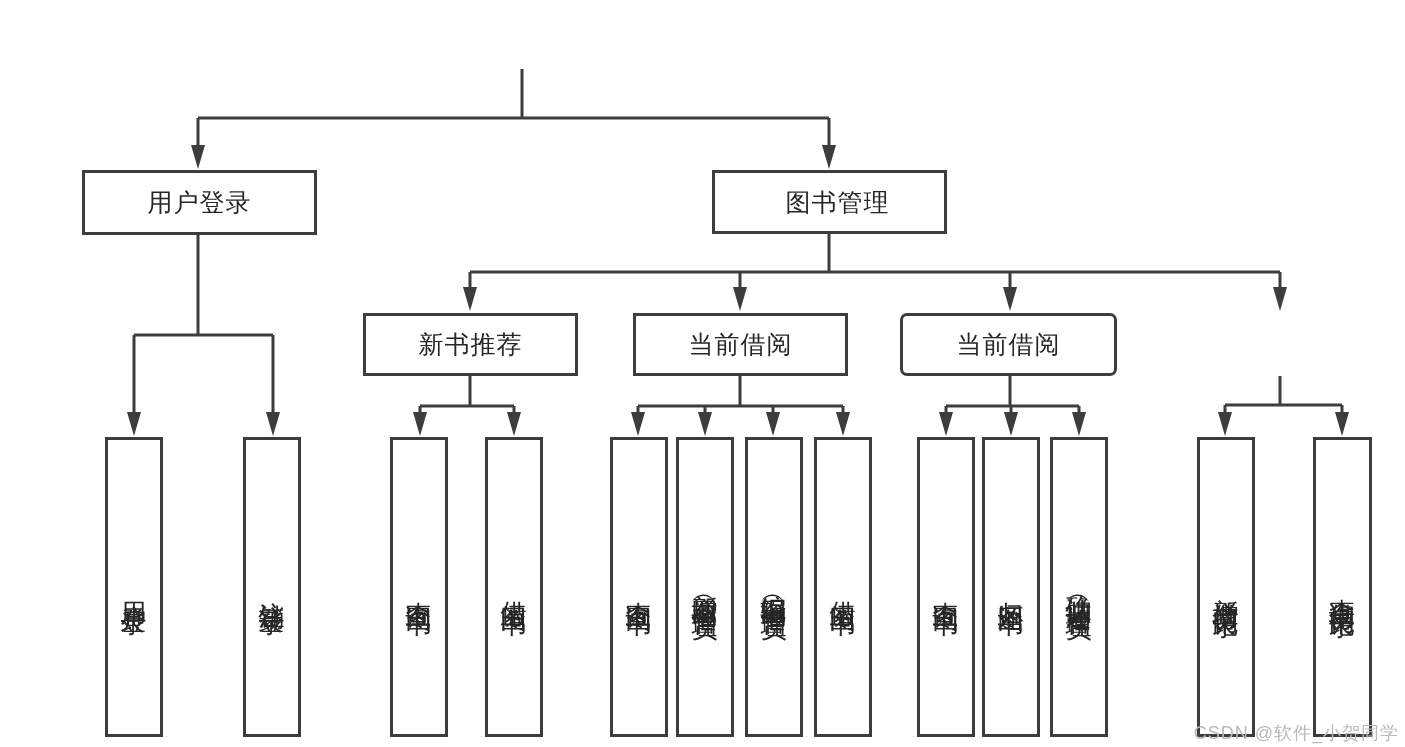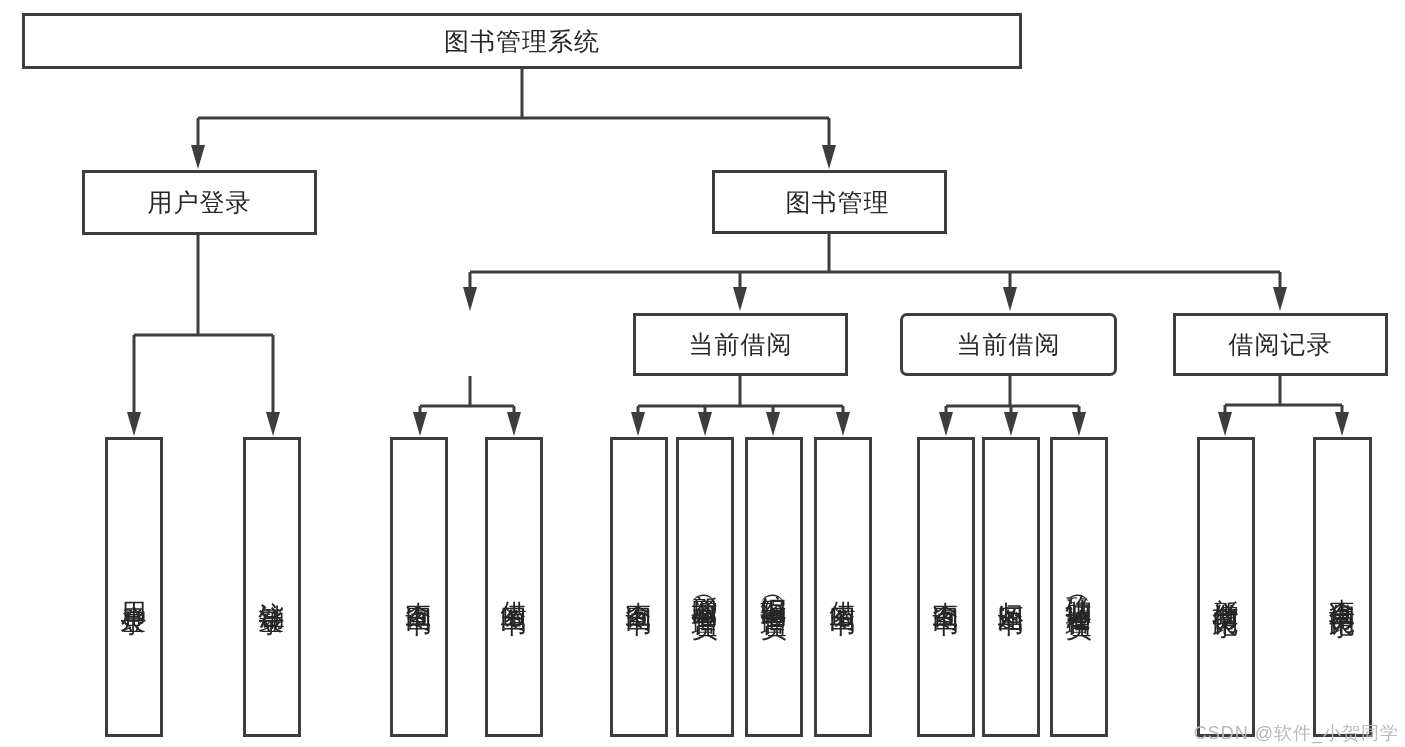--- a/index.html
+++ b/index.html
@@ -85,39 +85,36 @@
       <polygon points="766,412 780,412 773,436"></polygon>
       <polygon points="836,412 850,412 843,436"></polygon>
       <polygon points="939,412 953,412 946,436"></polygon>
       <polygon points="1004,412 1018,412 1011,436"></polygon>
       <polygon points="1072,412 1086,412 1079,436"></polygon>
       <polygon points="1218,412 1232,412 1225,436"></polygon>
       <polygon points="1335,412 1349,412 1342,436"></polygon>
     </g>
   </svg>
 
-  <div class="box" style="left:22px; top:13px; width:1000px; height:56px;">
-    <span class="h-label">图书管理系统</span>
-  </div>
 
   <div class="box" style="left:82px; top:170px; width:235px; height:65px;">
     <span class="h-label">用户登录</span>
   </div>
   <div class="box" style="left:712px; top:170px; width:235px; height:64px;padding-left:16px;">
     <span class="h-label">图书管理</span>
   </div>
 
+  <div class="box" style="left:363px; top:313px; width:215px; height:63px;">
+    <span class="h-label">新书推荐</span>
+  </div>
   <div class="box" style="left:633px; top:313px; width:215px; height:63px;">
     <span class="h-label">当前借阅</span>
   </div>
   <div class="box" style="left:900px; top:313px; width:217px; height:63px;border-radius:7px;">
     <span class="h-label">当前借阅</span>
-  </div>
-  <div class="box" style="left:1173px; top:313px; width:215px; height:63px;">
-    <span class="h-label">借阅记录</span>
   </div>
 
   <div class="box leaf" style="left:105px; top:437px; width:58px; height:300px;">
     <span>用户登录</span>
   </div>
   <div class="box leaf" style="left:243px; top:437px; width:58px; height:300px;">
     <span>注销登录</span>
   </div>
 
   <div class="box leaf" style="left:390px; top:437px; width:58px; height:300px;">

